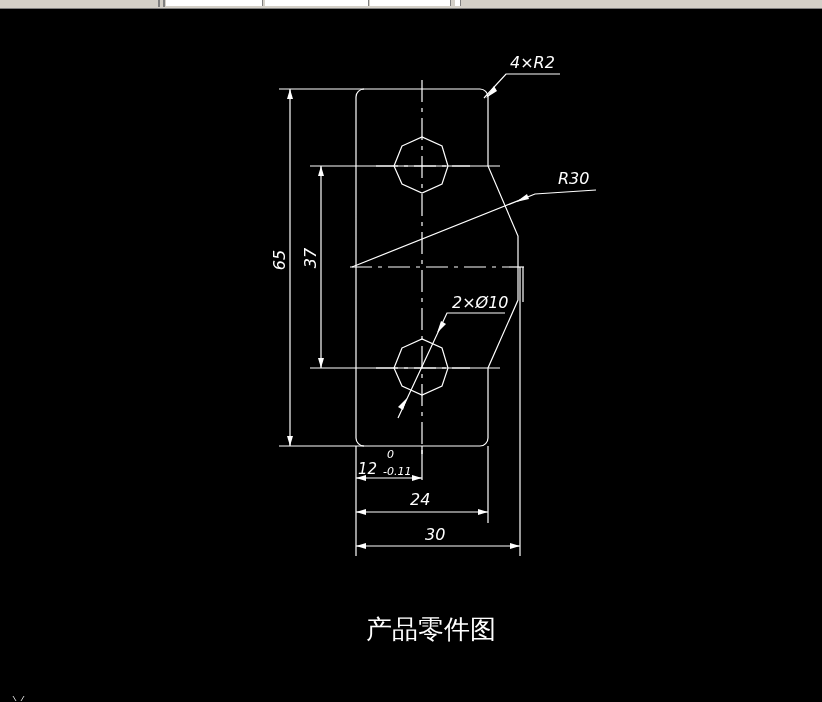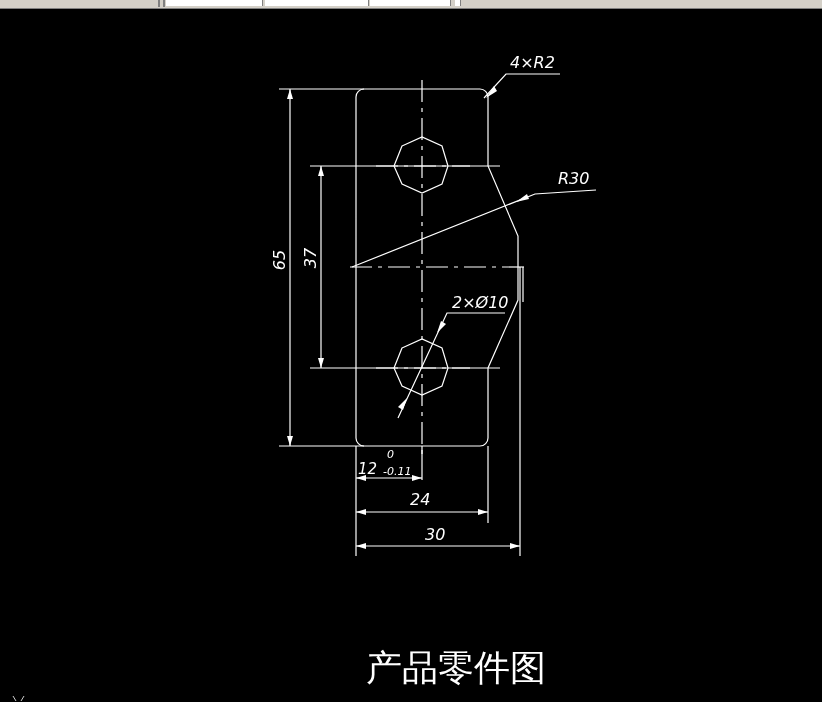--- a/index.html
+++ b/index.html
@@ -3,21 +3,21 @@
   <meta charset="utf-8">
   <style>
     html, body { margin: 0; padding: 0; background: #000; }
     body { width: 822px; height: 702px; position: relative; overflow: hidden; font-family: "DejaVu Sans", sans-serif; }
     .toolbar { position: absolute; left: 0; top: 0; width: 822px; height: 8px; background: #d4d0c8; border-bottom: 1px solid #808080; }
     .tb-seg { position: absolute; top: 0; height: 6px; background: #fff; border-right: 1px solid #808080; }
     .tb-sep { position: absolute; top: 0; width: 2px; height: 7px; background: #808080; }
     .tb-icon { position: absolute; top: 0; width: 6px; height: 5px; }
     .canvas { position: absolute; left: 0; top: 9px; width: 822px; height: 693px; background: #000; }
     svg { position: absolute; left: 0; top: 0; }
-    .title { position: absolute; left: 366px; top: 644px; color: #fff; font-size: 36px; font-family: "DejaVu Sans", sans-serif; letter-spacing: 0px; white-space: nowrap; }
+    .title { position: absolute; left: 366px; top: 612px; color: #fff; font-size: 26px; font-family: "DejaVu Sans", sans-serif; letter-spacing: 0px; white-space: nowrap; }
     .ucs { position: absolute; left: 12px; top: 696px; width: 14px; height: 6px; }
   </style>
 </head>
 <body>
 
 <div class="toolbar">
   <span class="tb-icon" style="left:200px;background:#e8c000;"></span>
   <span class="tb-icon" style="left:216px;background:#6080c0;"></span>
   <span class="tb-sep" style="left:158px;"></span>
   <span class="tb-sep" style="left:163px;"></span>

